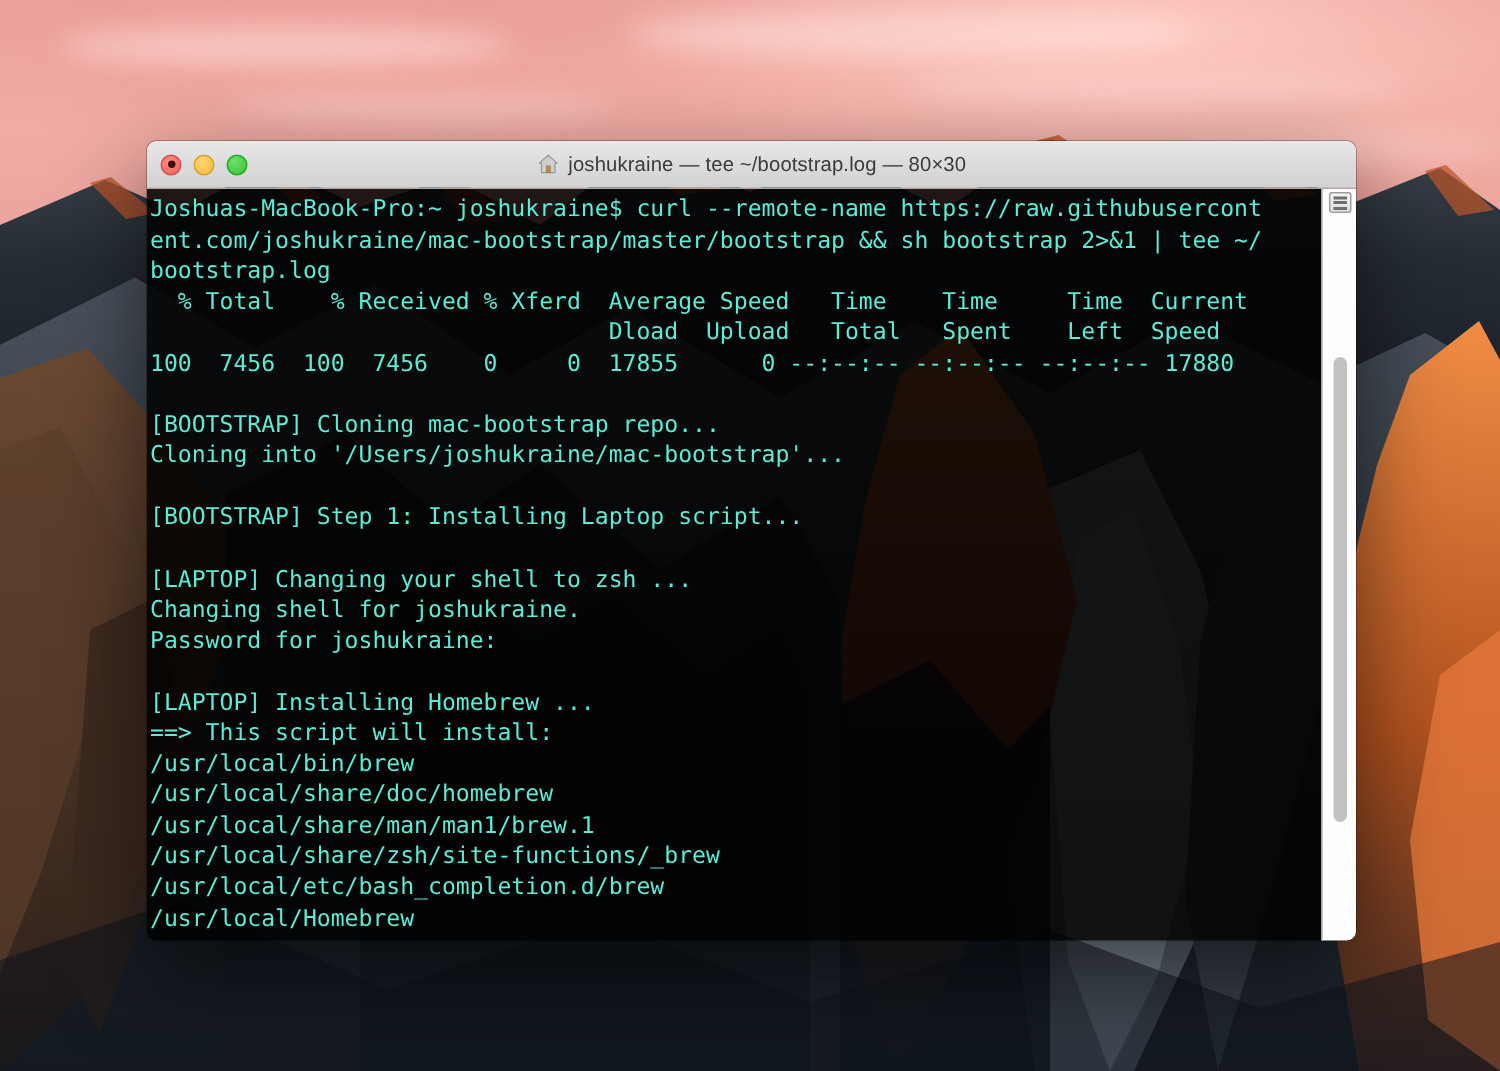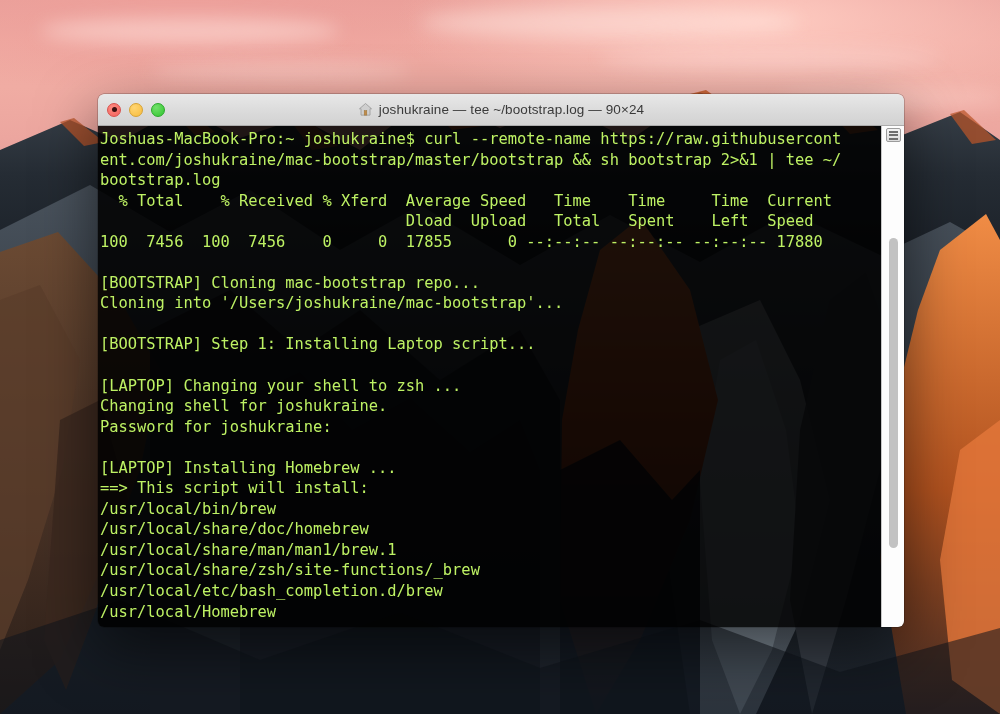--- a/index.html
+++ b/index.html
@@ -88,21 +88,21 @@
     overflow: hidden;
   }
   .term-text {
     position: absolute;
     left: 2px;
     top: 3px;
     right: 0;
     font-family: "DejaVu Sans Mono", "Liberation Mono", monospace;
     font-size: 15.4px;
     line-height: 20.55px;
-    color: #bef264;
+    color: #5eead4;
     white-space: pre;
     letter-spacing: 0px;
   }
   .term-text .line { height: 20.55px; }
 
   
   .scroll-gutter {
     position: absolute;
     right: 0; top: 0; bottom: 0;
     width: 22px;
@@ -215,21 +215,21 @@
       <div class="lights">
         <div class="light close"></div>
         <div class="light min"></div>
         <div class="light max"></div>
       </div>
       <div class="title-center">
         <svg class="home-icon" width="15" height="15" viewBox="0 0 16 16">
           <path d="M8 1.6 L14.4 7.2 L12.8 7.2 L12.8 14 L3.2 14 L3.2 7.2 L1.6 7.2 Z" fill="#cfcfcf" stroke="#9a9a9a" stroke-width="0.9" stroke-linejoin="round"></path>
           <rect x="6.6" y="9.2" width="2.8" height="4.8" fill="#c08b4a" stroke="#9a7338" stroke-width="0.5"></rect>
         </svg>
-        <span class="title-text">joshukraine — tee ~/bootstrap.log — 90×24</span>
+        <span class="title-text">joshukraine — tee ~/bootstrap.log — 80×30</span>
       </div>
     </div>
 
     <div class="term-body">
       <div class="term-text" id="term-text"><div class="line">Joshuas-MacBook-Pro:~ joshukraine$ curl --remote-name https://raw.githubusercont</div><div class="line">ent.com/joshukraine/mac-bootstrap/master/bootstrap &amp;&amp; sh bootstrap 2&gt;&amp;1 | tee ~/</div><div class="line">bootstrap.log</div><div class="line">  % Total    % Received % Xferd  Average Speed   Time    Time     Time  Current</div><div class="line">                                 Dload  Upload   Total   Spent    Left  Speed</div><div class="line">100  7456  100  7456    0     0  17855      0 --:--:-- --:--:-- --:--:-- 17880</div><div class="line"></div><div class="line">[BOOTSTRAP] Cloning mac-bootstrap repo...</div><div class="line">Cloning into '/Users/joshukraine/mac-bootstrap'...</div><div class="line"></div><div class="line">[BOOTSTRAP] Step 1: Installing Laptop script...</div><div class="line"></div><div class="line">[LAPTOP] Changing your shell to zsh ...</div><div class="line">Changing shell for joshukraine.</div><div class="line">Password for joshukraine:</div><div class="line"></div><div class="line">[LAPTOP] Installing Homebrew ...</div><div class="line">==&gt; This script will install:</div><div class="line">/usr/local/bin/brew</div><div class="line">/usr/local/share/doc/homebrew</div><div class="line">/usr/local/share/man/man1/brew.1</div><div class="line">/usr/local/share/zsh/site-functions/_brew</div><div class="line">/usr/local/etc/bash_completion.d/brew</div><div class="line">/usr/local/Homebrew</div></div>
 
       <div class="scroll-gutter">
         <div class="pane-btn">
           <i></i>
             <i></i>

